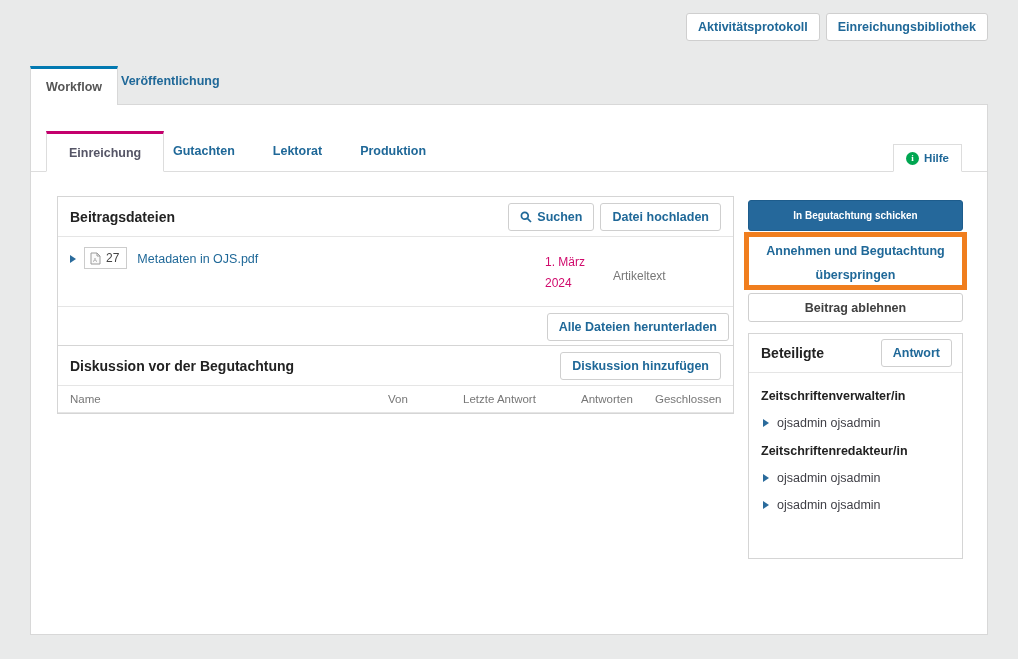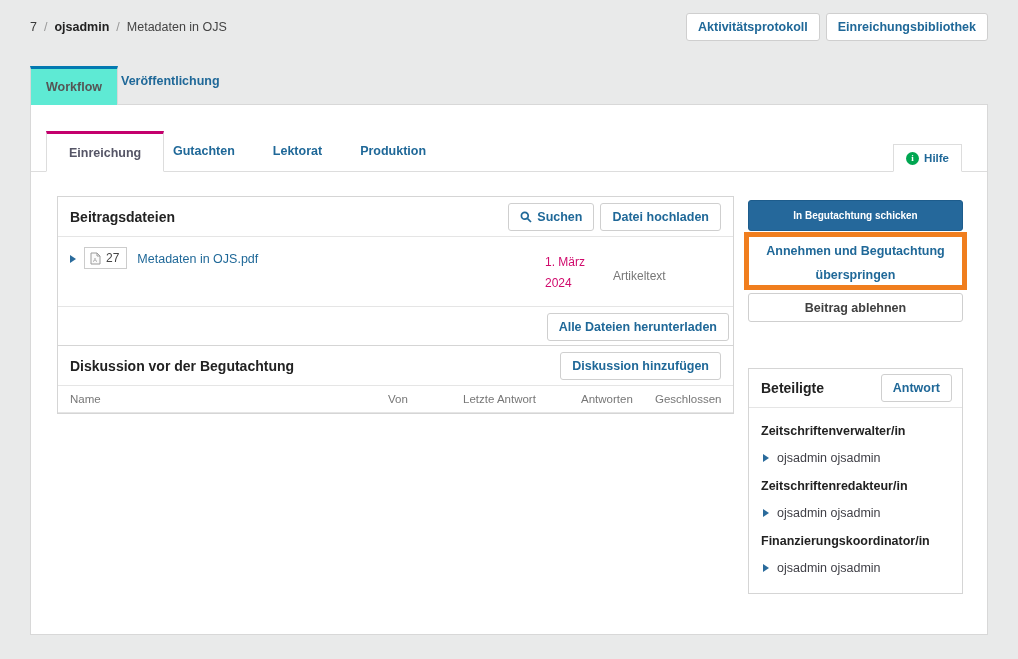--- a/index.html
+++ b/index.html
@@ -15,21 +15,21 @@
 
   
   .header-actions { position: absolute; top: 13px; right: 30px; display: flex; gap: 6px; }
   .btn { display: inline-flex; align-items: center; justify-content: center;
          background: #fff; border: 1px solid #cfcfcf; border-radius: 3px;
          color: #1f6898; font-weight: bold; font-size: 12.5px; padding: 6px 11px;
          cursor: pointer; white-space: nowrap; }
 
   
   .tab-workflow { position: absolute; left: 30px; top: 66px; height: 39px; z-index: 3;
-         background: #5eead4; border: 1px solid #d8d8d8; border-bottom: none; border-top: 3px solid #0279b1;
+         background: #ffffff; border: 1px solid #d8d8d8; border-bottom: none; border-top: 3px solid #0279b1;
          padding: 0 15px; display: flex; align-items: center;
          font-size: 12.5px; font-weight: bold; color: #555; }
   .tab-publication { position: absolute; left: 121px; top: 74px; font-size: 12.5px;
          font-weight: bold; color: #1f6898; cursor: pointer; }
 
   
   .container { position: absolute; left: 30px; top: 104px; width: 958px; height: 531px;
          background: #fff; border: 1px solid #d8d8d8; }
 
   
@@ -85,39 +85,36 @@
          border: 5px solid #f07e1e; z-index: 4; }
   .accept-btn { width: 100%; height: 100%; background: #fff; border: none;
          color: #1f6898; font-weight: bold; font-size: 12.5px; font-family: "Liberation Sans", sans-serif;
          line-height: 1.95; padding: 2px 14px; cursor: pointer; }
   .decline-btn { position: absolute; left: 748px; top: 293px; width: 215px; height: 29px;
          background: #fff; border: 1px solid #cfcfcf; border-radius: 3px; color: #404040;
          font-weight: bold; font-size: 12.5px; display: flex; align-items: center; justify-content: center;
          cursor: pointer; }
 
   
-  .part-panel { left: 748px; top: 333px; width: 215px; height: 226px; margin-top: 35px; }
+  .part-panel { left: 748px; top: 333px; width: 215px; height: 226px; }
   .part-head { display: flex; align-items: center; justify-content: space-between;
          padding: 0 10px 0 12px; height: 39px; border-bottom: 1px solid #e5e5e5; }
   .part-body { padding: 2px 0 0; }
   .role { font-size: 12.5px; font-weight: bold; color: #222; padding: 14px 12px 0; }
   .member { display: flex; align-items: center; gap: 8px; padding: 13px 12px 0 14px; }
   .member .tri { border-left-color: #2a6b9c; }
   .member-name { font-size: 12.5px; color: #3f3f46; cursor: pointer; }
 
   .search-icon-svg { margin-right: 5px; display: inline-block; vertical-align: -1px; }
 </style>
 </head>
 <body>
 
 <div class="canvas">
 
-  <div class="breadcrumb">
-    <span>7</span><span class="sep">/</span><span class="bold">ojsadmin</span><span class="sep">/</span><span class="current">Metadaten in OJS</span>
-  </div>
 
   <div class="header-actions">
     <button class="btn">Aktivitätsprotokoll</button>
     <button class="btn">Einreichungsbibliothek</button>
   </div>
 
   <div class="tab-workflow">
     <span>Workflow</span>
   </div>
   <div class="tab-publication">
@@ -207,21 +204,20 @@
       <div class="role">Zeitschriftenverwalter/in</div>
       <div class="member">
         <span class="tri"></span>
         <span class="member-name">ojsadmin ojsadmin</span>
       </div>
       <div class="role">Zeitschriftenredakteur/in</div>
       <div class="member">
         <span class="tri"></span>
         <span class="member-name">ojsadmin ojsadmin</span>
       </div>
-      <div class="role">Finanzierungskoordinator/in</div>
       <div class="member">
         <span class="tri"></span>
         <span class="member-name">ojsadmin ojsadmin</span>
       </div>
     </div>
   </div>
 
 </div>
 
 </body></html>

